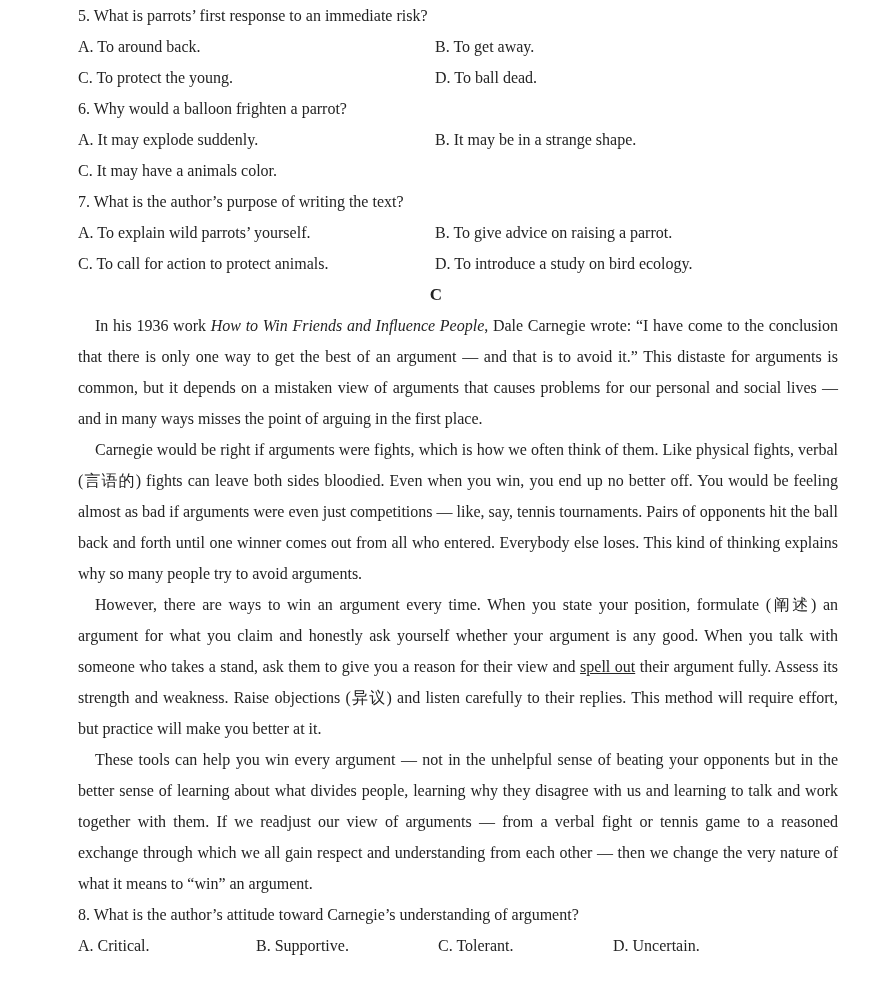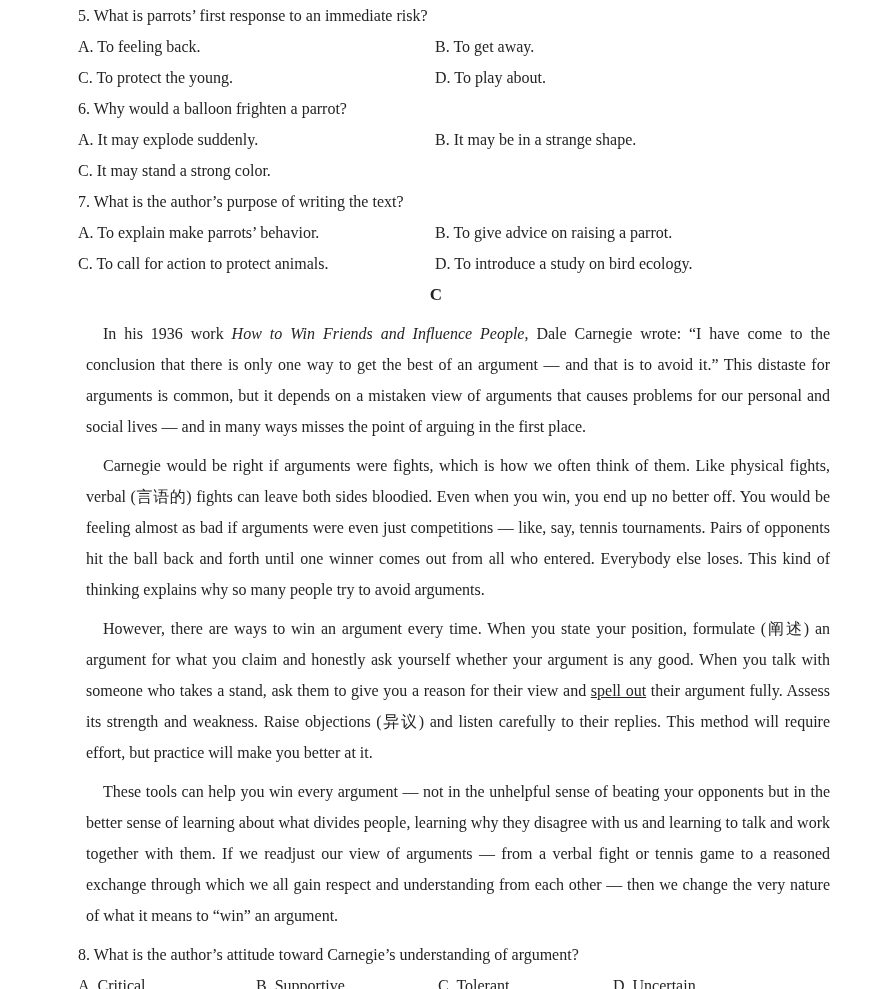--- a/index.html
+++ b/index.html
@@ -36,53 +36,53 @@
     white-space: nowrap;
   }
   .section-heading {
     margin: 0 -34px 0 -78px;
     text-align: center;
     font-weight: 700;
     font-size: 17px;
     line-height: 31px;
   }
   .passage p {
-    margin: 8px;
+    margin: 0;
     text-align: justify;
     text-indent: 17px;
   }
   .seg-italic { font-style: italic; }
   .seg-underline { text-decoration: underline; }
 </style>
 </head>
 <body>
 
 <div class="page">
   <div id="questions-top">
       <div class="question-block">
         <div class="q-text">5. What is parrots’ first response to an immediate risk?</div>
         <div class="opts cols-2">
-          <div class="opt">A. To feeling back.</div>
+          <div class="opt">A. To around back.</div>
           <div class="opt">B. To get away.</div>
           <div class="opt">C. To protect the young.</div>
-          <div class="opt">D. To play about.</div>
+          <div class="opt">D. To ball dead.</div>
         </div>
       </div>
       <div class="question-block">
         <div class="q-text">6. Why would a balloon frighten a parrot?</div>
         <div class="opts cols-2">
           <div class="opt">A. It may explode suddenly.</div>
           <div class="opt">B. It may be in a strange shape.</div>
-          <div class="opt">C. It may stand a strong color.</div>
+          <div class="opt">C. It may have a animals color.</div>
         </div>
       </div>
       <div class="question-block">
         <div class="q-text">7. What is the author’s purpose of writing the text?</div>
         <div class="opts cols-2">
-          <div class="opt">A. To explain make parrots’ behavior.</div>
+          <div class="opt">A. To explain wild parrots’ yourself.</div>
           <div class="opt">B. To give advice on raising a parrot.</div>
           <div class="opt">C. To call for action to protect animals.</div>
           <div class="opt">D. To introduce a study on bird ecology.</div>
         </div>
       </div>
     </div>
   <h2 class="section-heading">C</h2>
   <div id="passage" class="passage">
       <p><span>In his 1936 work </span><span class="seg-italic">How to Win Friends and Influence People</span><span>, Dale Carnegie wrote: “I have come to the conclusion that there is only one way to get the best of an argument — and that is to avoid it.” This distaste for arguments is common, but it depends on a mistaken view of arguments that causes problems for our personal and social lives — and in many ways misses the point of arguing in the first place.</span></p>
       <p><span>Carnegie would be right if arguments were fights, which is how we often think of them. Like physical fights, verbal (言语的) fights can leave both sides bloodied. Even when you win, you end up no better off. You would be feeling almost as bad if arguments were even just competitions — like, say, tennis tournaments. Pairs of opponents hit the ball back and forth until one winner comes out from all who entered. Everybody else loses. This kind of thinking explains why so many people try to avoid arguments.</span></p>

